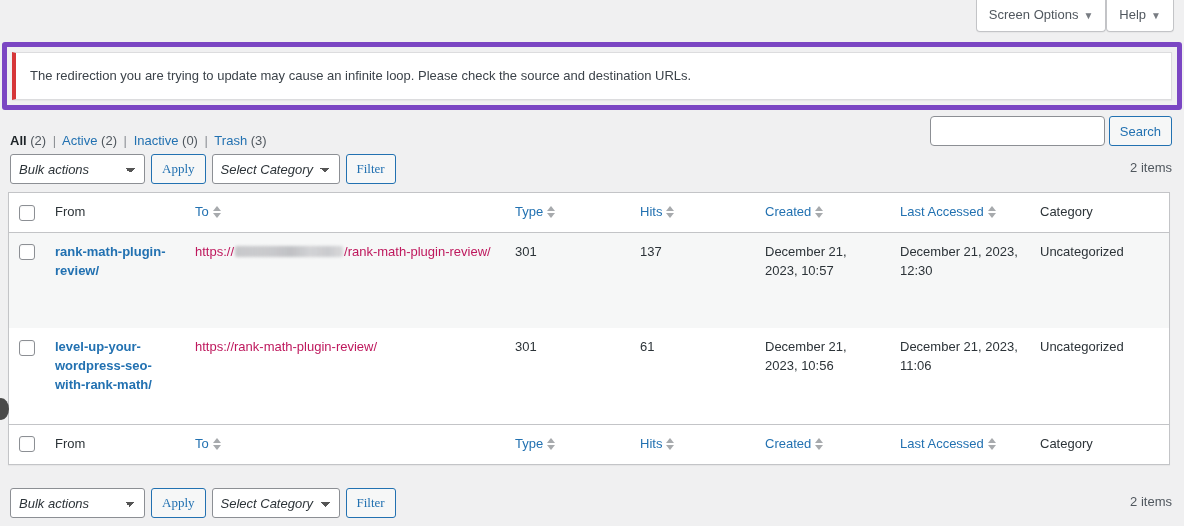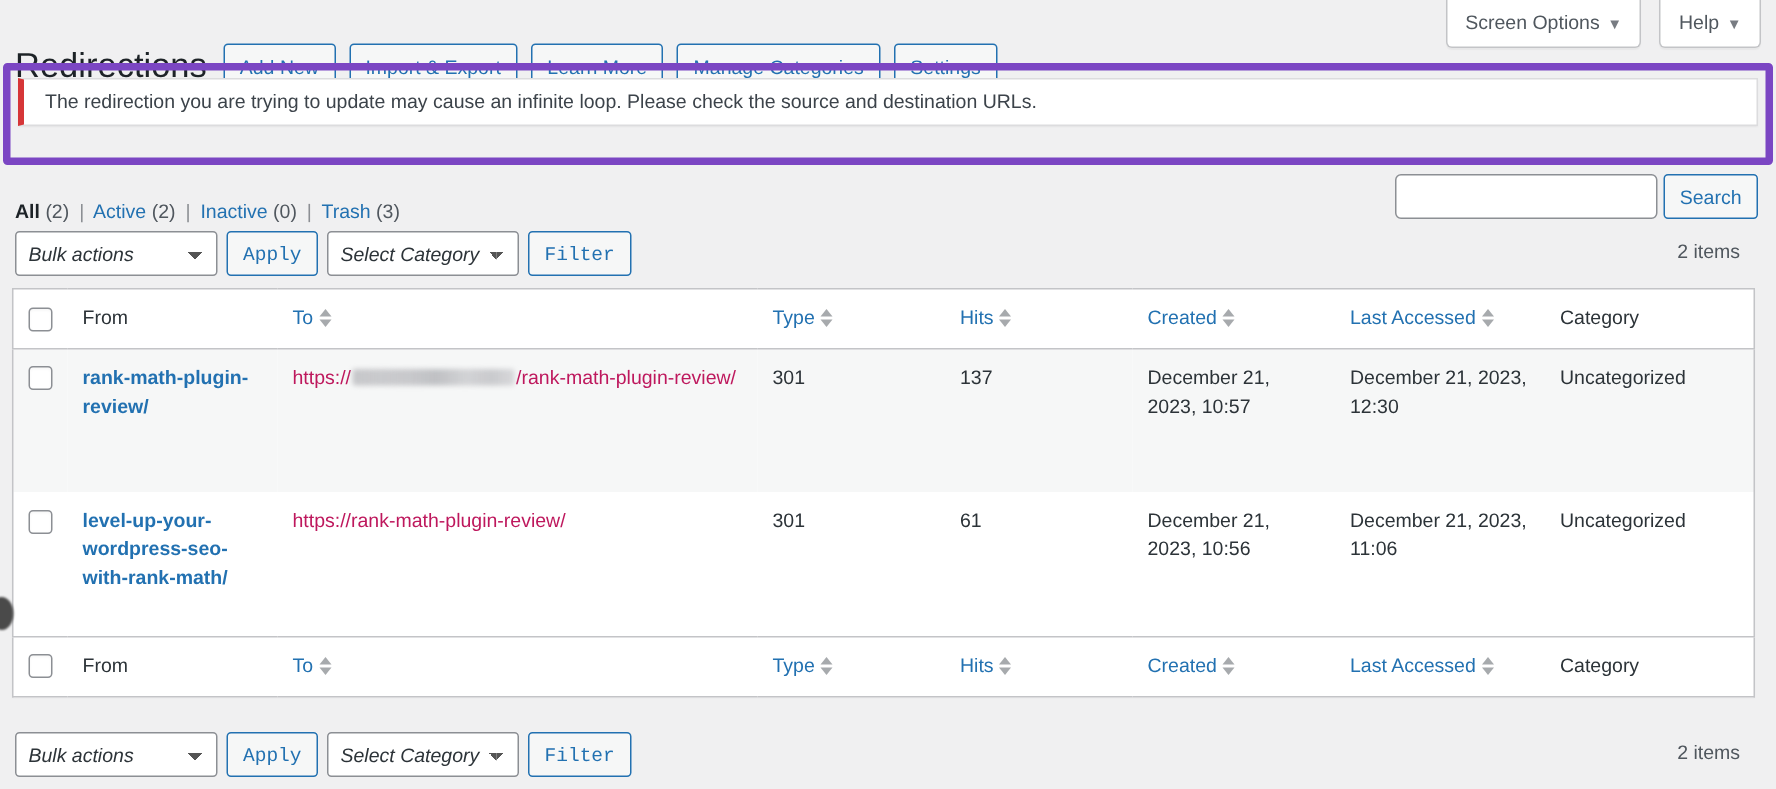--- a/index.html
+++ b/index.html
@@ -14,21 +14,20 @@
     position: relative;
     width: 1184px; height: 526px;
     background: #f0f0f1;
   }
 
   
   .screen-meta {
     position: absolute;
     top: 0; right: 10px;
     display: flex;
-    gap: 12px;
     align-items: flex-start;
     border-radius: 12px;
   }
   .meta-btn {
     background: #fff;
     border: 1px solid #c3c4c7;
     border-top: none;
     border-radius: 0 0 4px 4px;
     padding: 6px 12px 7px 12px;
     font-size: 13px;
@@ -78,21 +77,21 @@
     border: 5px solid #7b46c3;
     border-radius: 3px;
     background: transparent;
     pointer-events: none;
   }
 
   
   .notice {
     position: absolute;
     left: 12px; top: 52px;
-    width: 1160px; height: 32px;
+    width: 1160px; height: 48px;
     background: #fff;
     border: 1px solid #dcdcde;
     border-left: 4px solid #d63638;
     box-shadow: 0 1px 1px rgba(0,0,0,.04);
     display: flex;
     align-items: center;
     padding: 0 14px;
   }
   .notice p {
     margin: 0;
@@ -182,25 +181,25 @@
   select.tn-select.cat { min-width: 128px; }
   .tn-button {
     border: 1px solid #2271b1;
     color: #2271b1;
     background: #f6f7f7;
     border-radius: 3px;
     font-size: 13px;
     height: 30px;
     padding: 0 10px;
     cursor: pointer;
-    font-family: Liberation Mono, monospace;
+    font-family: Liberation Serif, serif;
   }
   .displaying-num {
     position: absolute;
-    right: 24px;
+    right: 12px;
     font-size: 13px;
     color: #50575e;
     font-style: normal;
   }
   .displaying-num.top { top: 160px; }
   .displaying-num.bottom { top: 494px; }
 
   
   table.wp-list-table {
     position: absolute;
@@ -325,28 +324,20 @@
 
   <div class="screen-meta">
     <div class="meta-btn">
       <span>Screen Options</span><span class="caret">▼</span>
     </div>
     <div class="meta-btn">
       <span>Help</span><span class="caret">▼</span>
     </div>
   </div>
 
-  <div class="title-row">
-    <h1 class="page-title">Redirections</h1>
-    <a class="page-action">Add New</a>
-    <a class="page-action">Import &amp; Export</a>
-    <a class="page-action">Learn More</a>
-    <a class="page-action">Manage Categories</a>
-    <a class="page-action">Settings</a>
-  </div>
 
   <div class="highlight-box"></div>
 
   <div class="notice">
     <p>The redirection you are trying to update may cause an infinite loop. Please check the source and destination URLs.</p>
   </div>
 
   <div class="subsubsub">
     <a class="current">All</a>
     <span class="count">(2)</span>

